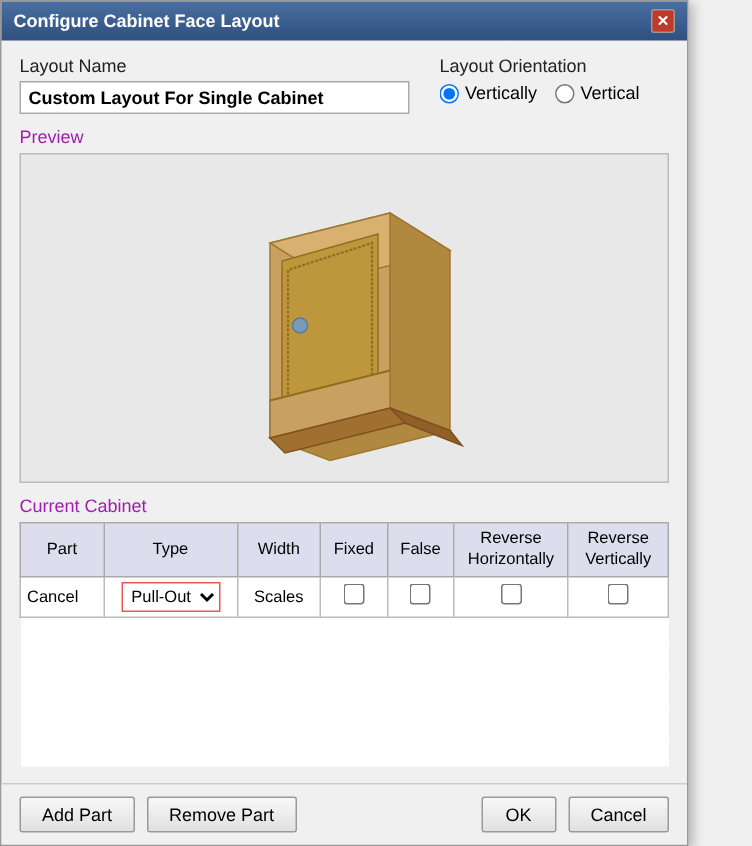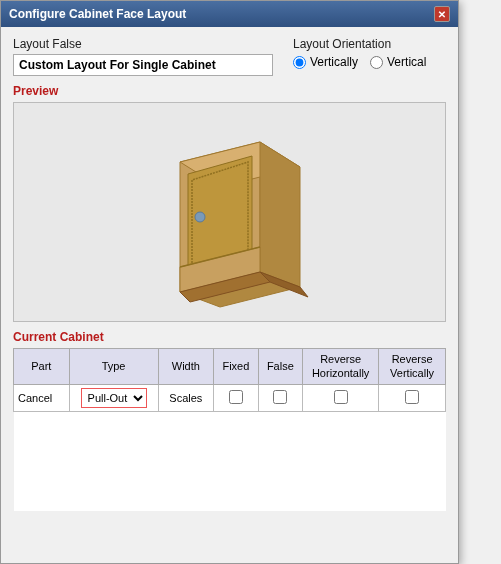--- a/index.html
+++ b/index.html
@@ -92,22 +92,21 @@
       gap: 4px;
       font-size: 12px;
     }
     .preview-section {
       display: flex;
       flex-direction: column;
       gap: 4px;
     }
     .section-label {
       font-size: 12px;
-      color: #b91c1c;
-      font-weight: bold;
+      color: #a21caf;
     }
     .preview-box {
       background: #e8e8e8;
       border: 1px solid #bbb;
       height: 220px;
       display: flex;
       align-items: center;
       justify-content: center;
       overflow: hidden;
     }
@@ -188,21 +187,21 @@
 
   <div class="title-bar">
     <span>Configure Cabinet Face Layout</span>
     <div class="title-bar-close">✕</div>
   </div>
 
   <div class="content">
 
     <div class="row-group">
       <div class="field-group">
-        <label class="field-label">Layout False</label>
+        <label class="field-label">Layout Name</label>
         <input class="text-input" style="width: 260px; font-weight: bold;" type="text" value="Custom Layout For Single Cabinet">
       </div>
       <div class="orientation-group">
         <span class="orientation-label">Layout Orientation</span>
         <div class="radio-row">
           <label class="radio-option">
             <input type="radio" name="orientation" checked="" style="">
             <span>Vertically</span>
           </label>
           <label class="radio-option">
@@ -295,13 +294,23 @@
           </tr>
           <tr style="height:20px;">
             <td colspan="7" style="border:none; background:white;"></td>
           </tr>
         </tbody>
       </table>
     </div>
 
   </div>
 
+  <div class="footer">
+    <div class="footer-left">
+      <button class="btn">Add Part</button>
+      <button class="btn">Remove Part</button>
+    </div>
+    <div class="footer-right">
+      <button class="btn btn-ok">OK</button>
+      <button class="btn">Cancel</button>
+    </div>
+  </div>
 </div>
 
 </body></html>

